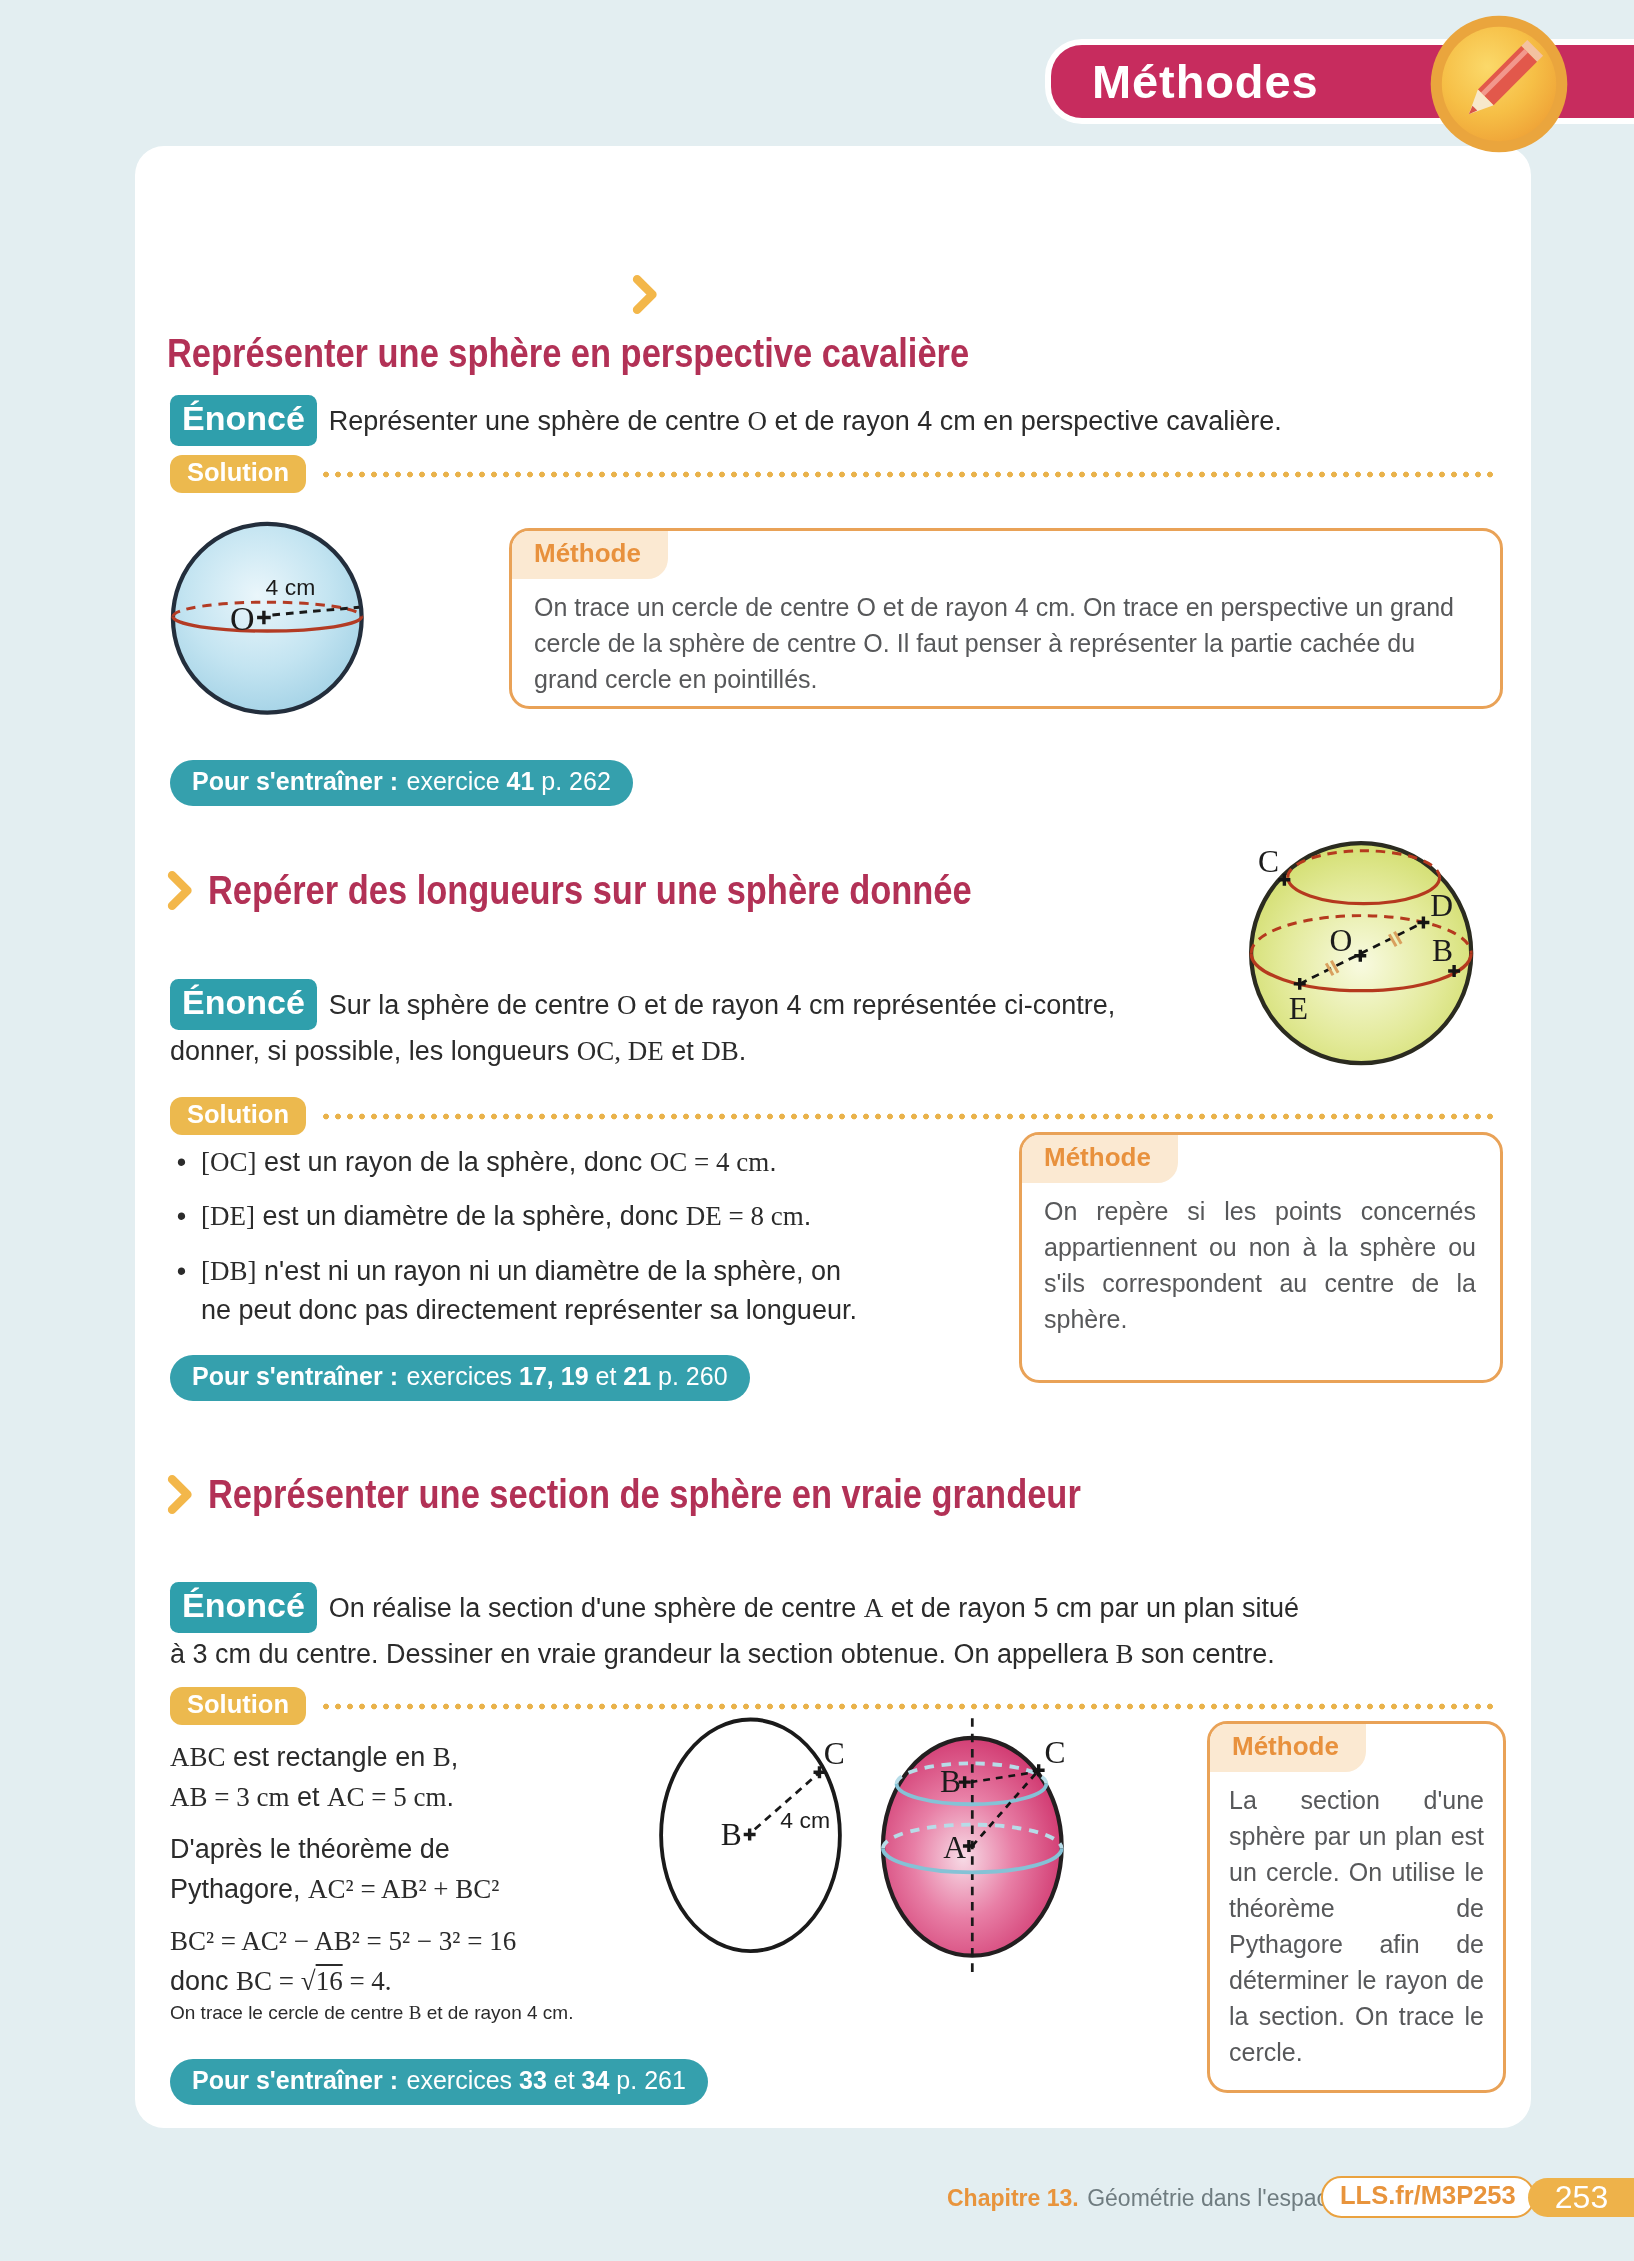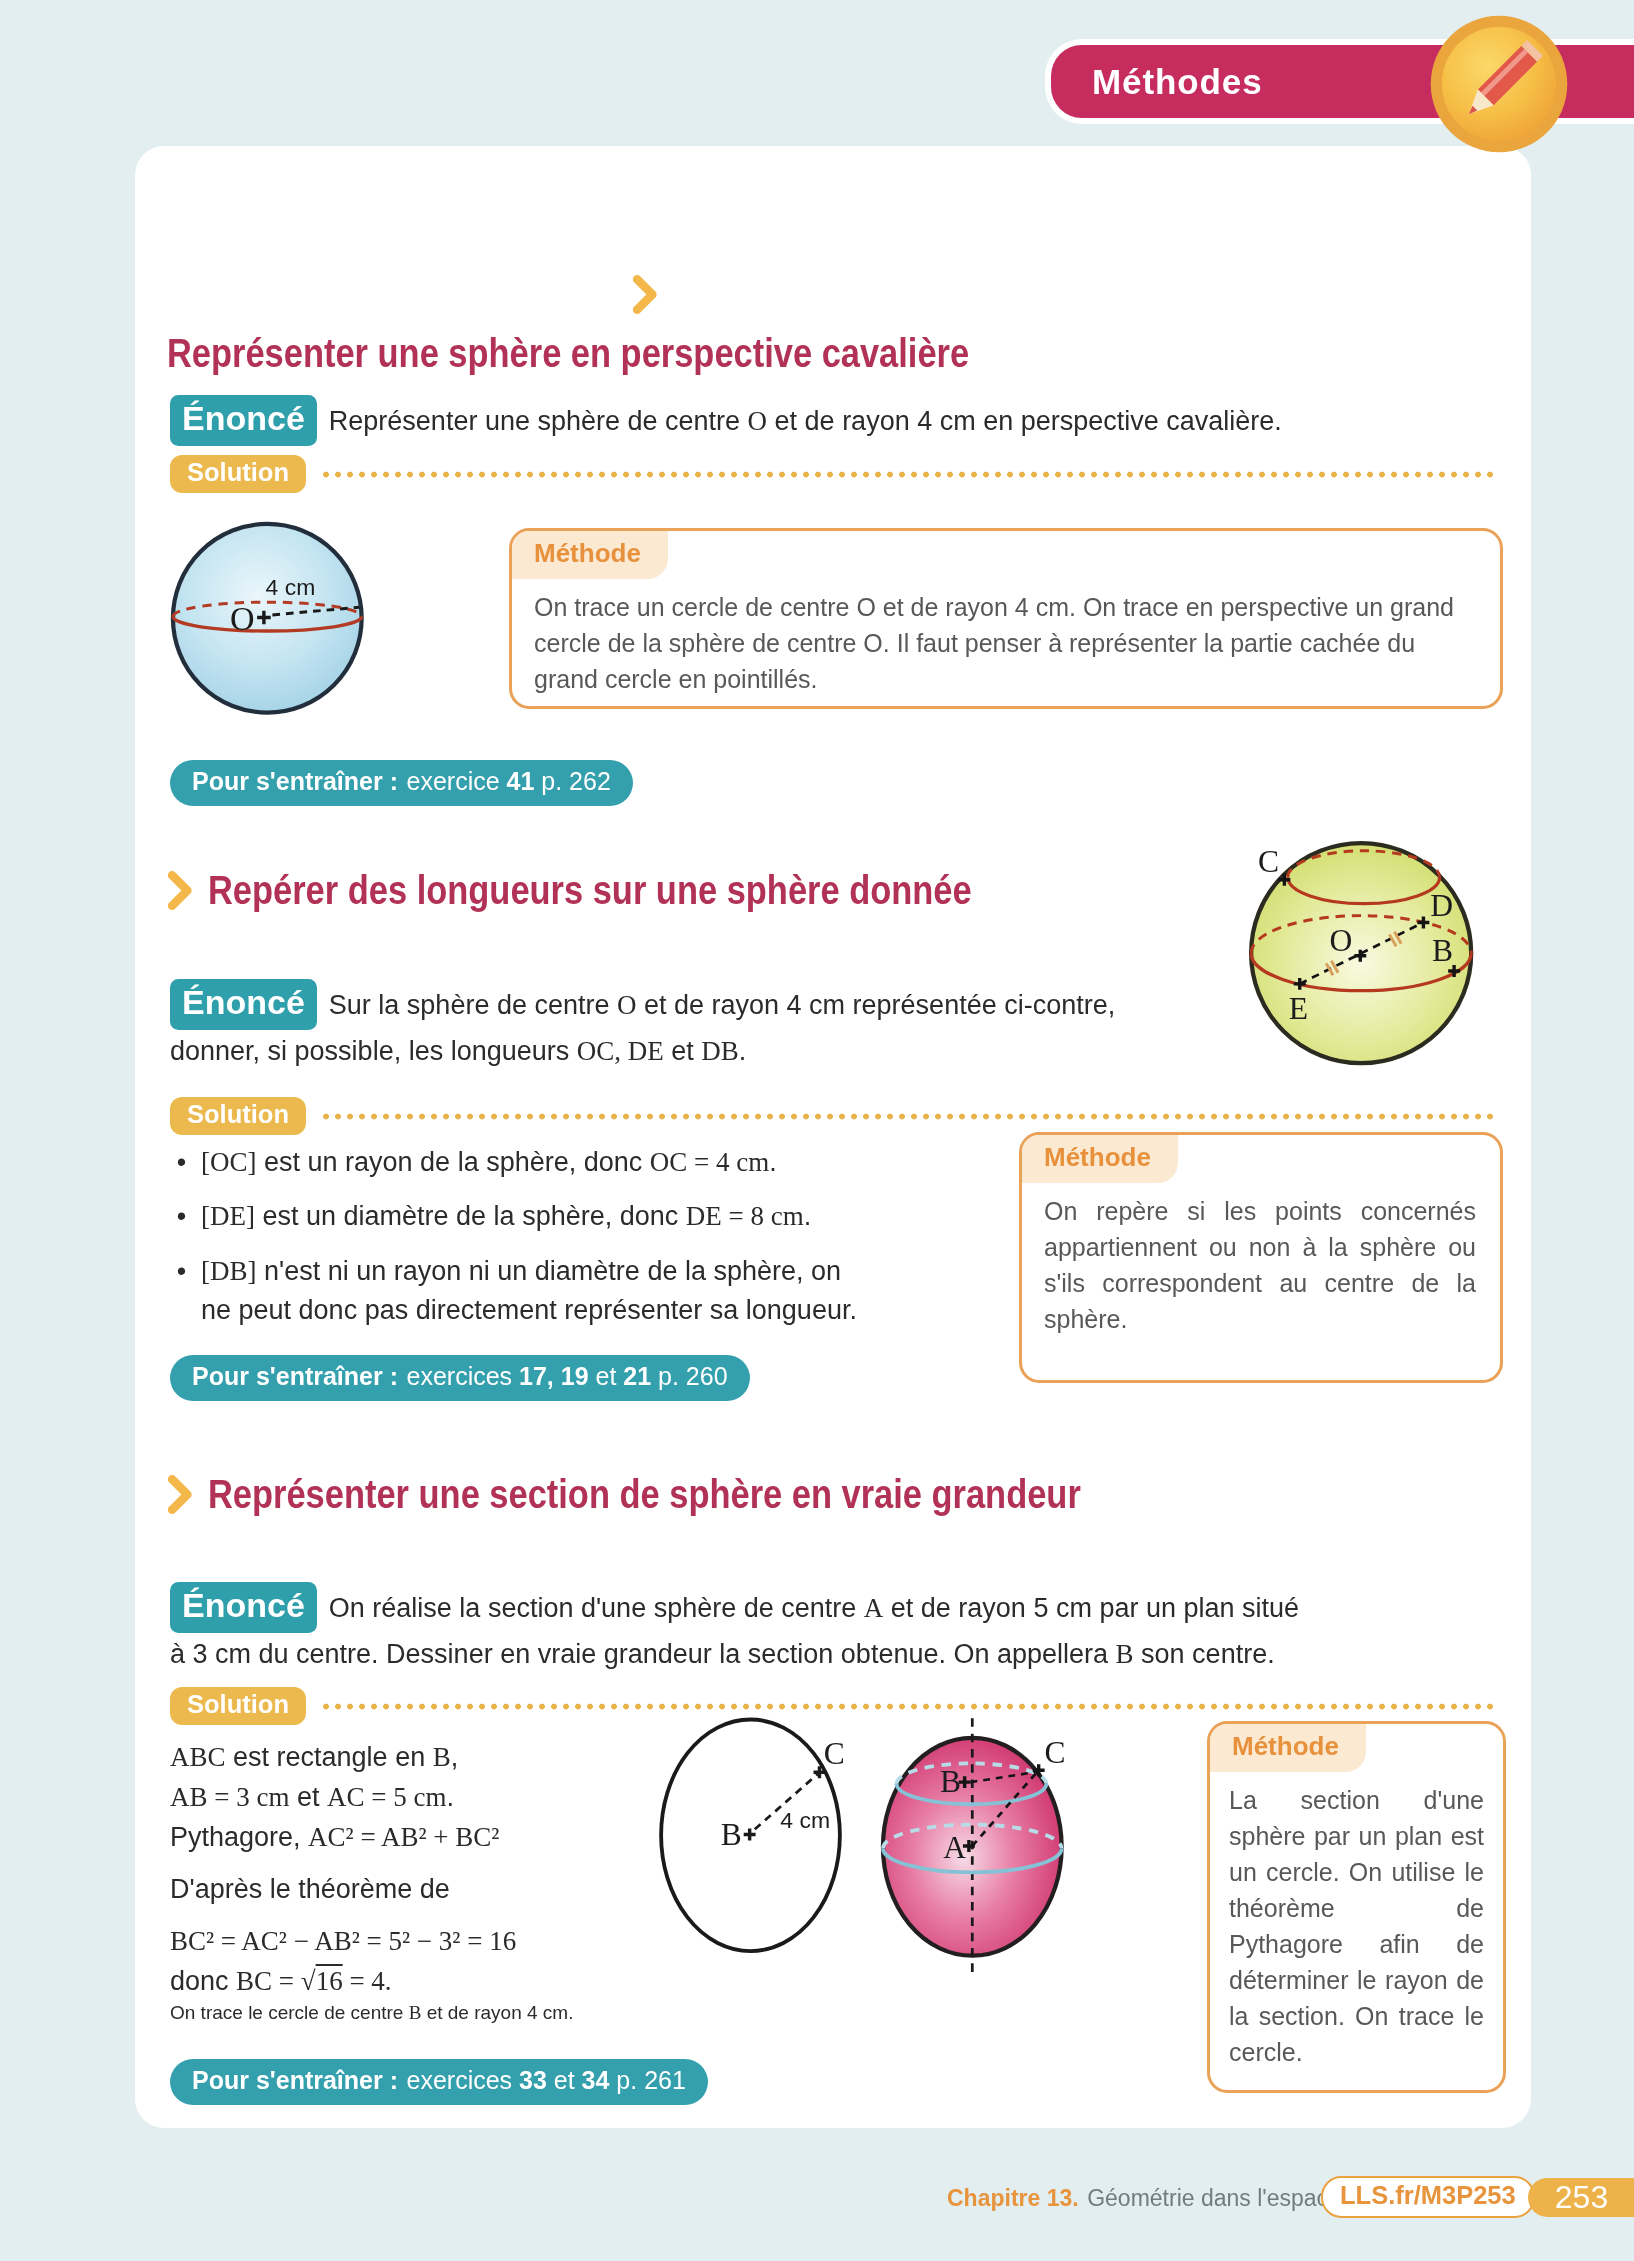--- a/index.html
+++ b/index.html
@@ -5,21 +5,21 @@
   html,body { margin:0; padding:0; }
   .page { position:relative; width:1635px; height:2261px; background:#e3eef1;
           font-family:"Liberation Sans", sans-serif; overflow:hidden; }
   .card { position:absolute; left:135px; top:146px; width:1396px; height:1982px;
           background:#ffffff; border-radius:29px; }
 
   
   .banner { position:absolute; left:1045px; top:39px; right:0; height:73px;
             background:#c72c5e; border:6.8px solid #ffffff; border-right:none;
             border-radius:37px 0 0 37px; display:flex; align-items:center; }
-  .banner-title { color:#ffffff; font-size:35px; font-weight:bold; padding-left:41px; letter-spacing:0.9px; }
+  .banner-title { color:#ffffff; font-size:47px; font-weight:bold; padding-left:41px; letter-spacing:0.9px; }
   .pencil { position:absolute; left:1429px; top:13.6px; }
 
   
   .sec-title { position:absolute; display:flex; align-items:center; gap:15.3px; }
   .ttxt { font-size:41px; font-weight:bold; color:#b23156;
           transform:scaleX(0.84); transform-origin:left center; white-space:nowrap; }
 
   .enonce { position:absolute; font-size:27px; color:#2b2b2b; line-height:43px; }
   .badge-enonce { display:inline-block; background:#2f9fac; color:#fff; font-weight:bold;
                   font-size:34px; padding:1.7px 12px 6px; border-radius:8.5px; margin-right:12px; }
@@ -208,22 +208,22 @@
   </div>
 
   <div class="solution-row" style="left:170px; top:1687px; width:1326px;">
     <span class="badge-solution">Solution</span>
     <span class="dots"></span>
   </div>
 
   <div class="sol3">
     <div class="ln"><span class="serif">ABC</span><span> est rectangle en </span><span class="serif">B</span><span>,</span></div>
     <div class="ln"><span class="serif">AB = 3 cm</span><span> et </span><span class="serif">AC = 5 cm</span><span>.</span></div>
+    <div class="ln g"><span>D'après le théorème de</span></div>
     <div class="ln"><span>Pythagore, </span><span class="serif">AC² = AB² + BC²</span></div>
-    <div class="ln g"><span>D'après le théorème de</span></div>
     <div class="ln g"><span class="serif">BC² = AC² − AB² = 5² − 3² = 16</span></div>
     <div class="ln"><span>donc </span><span class="serif">BC = √</span><span class="serif sqrt">16</span><span class="serif"> = 4.</span></div>
   </div>
 
   <svg class="fig" style="left:656px; top:1716px;" width="189" height="242" viewBox="0 0 222 284">
     <ellipse cx="111" cy="140" rx="105" ry="136" fill="#ffffff" stroke="#1a1a1a" stroke-width="4.5"></ellipse>
     <line x1="116" y1="133" x2="190" y2="68" stroke="#1a1a1a" stroke-width="3.2" stroke-dasharray="9 7"></line>
     <path d="M 103 139 h14 M 110 132 v14 M 185 66 h14 M 192 59 v14" stroke="#1a1a1a" stroke-width="4"></path>
     <text x="76" y="151" class="t-serif" font-size="37">B</text>
     <text x="197" y="56" class="t-serif" font-size="37">C</text>

